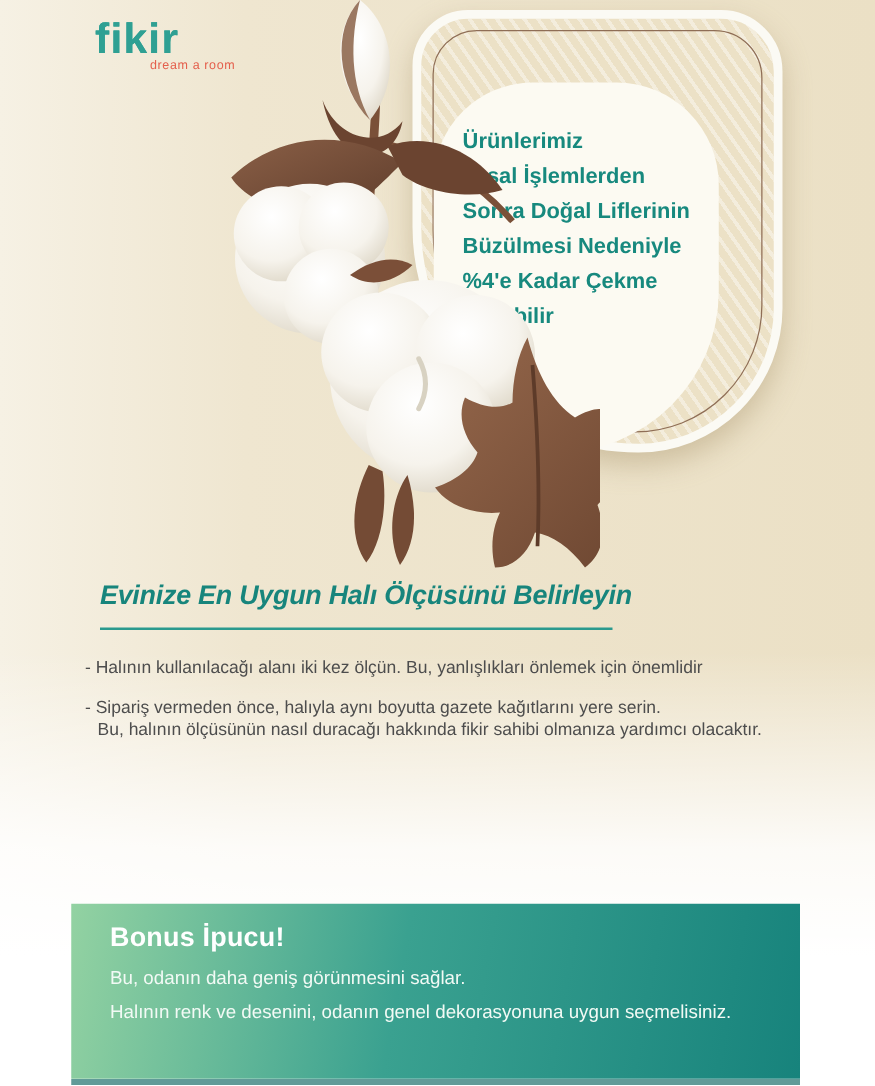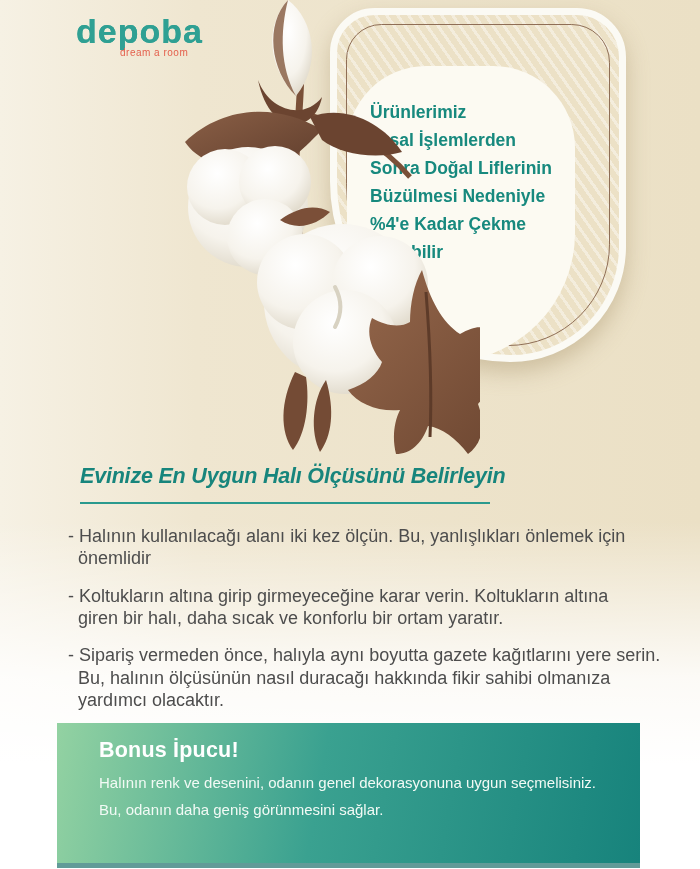--- a/index.html
+++ b/index.html
@@ -61,47 +61,47 @@
   .guide-heading {
     position:absolute; left:80px; top:464px; z-index:4;
     font-size:21.5px; font-weight:bold; color:#17857c; letter-spacing:-.2px;font-style:italic;
   }
   .guide-underline {
     position:absolute; left:80px; top:502px; width:410px; height:2px;
     background:#2a9a8e; z-index:4;
   }
   .guide-tips { position:absolute; left:68px; top:525px; width:615px; z-index:4; }
   .guide-tips p {
-    font-size:18px; color:#4d4d4d; line-height:1.24;
+    font-size:14px; color:#4d4d4d; line-height:1.24;
     margin-bottom:15px; white-space:pre-line;
     padding-left:10px; text-indent:-10px;
   }
 
   
   .bonus {
     position:absolute; left:57px; top:723px; width:583px; height:140px; z-index:4;
     background:linear-gradient(100deg, #93d2a2 0%, #3aa190 45%, #17837c 100%);
     box-shadow:0 5px 0 rgba(12,102,97,.65);
-    padding:15px 31px 0 42px;
+    padding:15px 31px 0 31px;
   }
   .bonus-title {
     font-size:21.5px; font-weight:bold; color:#ffffff; margin-bottom:12px;
     letter-spacing:.2px;
   }
   .bonus p.bonus-line {
     font-size:15px; color:#f2faf5; margin-bottom:11.5px; line-height:1.05;
   }
 </style>
 </head>
 <body>
 
 <div class="page">
 
   <div class="logo">
-    <div class="logo-word">depoba</div>
+    <div class="logo-word">fikir</div>
     <div class="logo-tagline">dream a room</div>
   </div>
 
   <div class="hero-panel">
     <div class="inner-border"></div>
   </div>
 
   <div class="hero-blob">
     <div class="hero-callout">Ürünlerimiz
 Isısal İşlemlerden
@@ -171,25 +171,23 @@
              C240,356 236,340 242,326 C256,334 270,336 280,330
              C280,312 284,292 292,278 Z" fill="url(#lg2)"></path>
     <path d="M296,300 C300,350 302,400 300,445" fill="none" stroke="#5d3b29" stroke-width="3"></path>
   </svg>
 
   <div class="guide-heading">Evinize En Uygun Halı Ölçüsünü Belirleyin</div>
   <div class="guide-underline"></div>
 
   <div class="guide-tips">
     <p>- Halının kullanılacağı alanı iki kez ölçün. Bu, yanlışlıkları önlemek için önemlidir</p>
-    <p>- Koltukların altına girip girmeyeceğine karar verin. Koltukların altına
-giren bir halı, daha sıcak ve konforlu bir ortam yaratır.</p>
     <p>- Sipariş vermeden önce, halıyla aynı boyutta gazete kağıtlarını yere serin.
 Bu, halının ölçüsünün nasıl duracağı hakkında fikir sahibi olmanıza yardımcı olacaktır.</p>
   </div>
 
   <div class="bonus">
     <div class="bonus-title">Bonus İpucu!</div>
+    <p class="bonus-line">Bu, odanın daha geniş görünmesini sağlar.</p>
     <p class="bonus-line">Halının renk ve desenini, odanın genel dekorasyonuna uygun seçmelisiniz.</p>
-    <p class="bonus-line">Bu, odanın daha geniş görünmesini sağlar.</p>
   </div>
 
 </div>
 
 </body></html>

